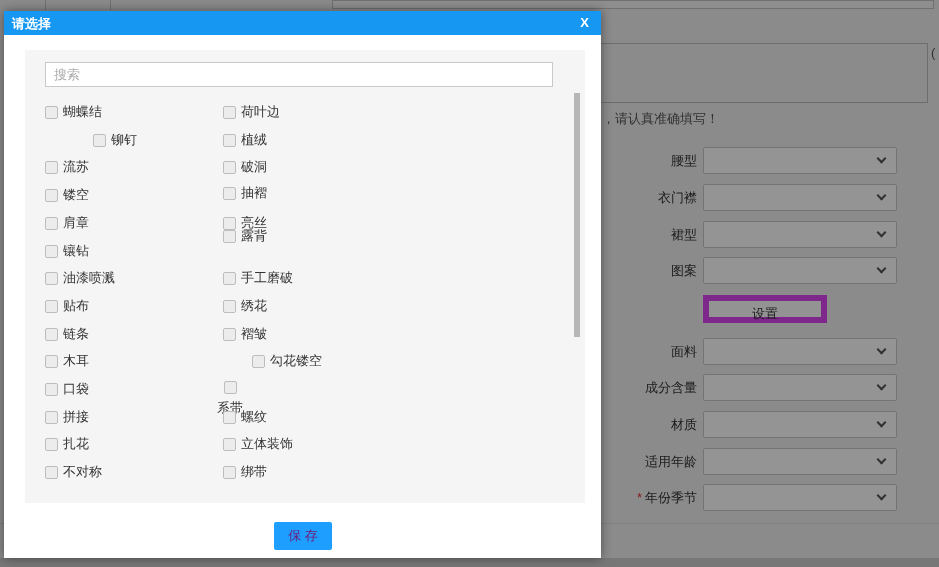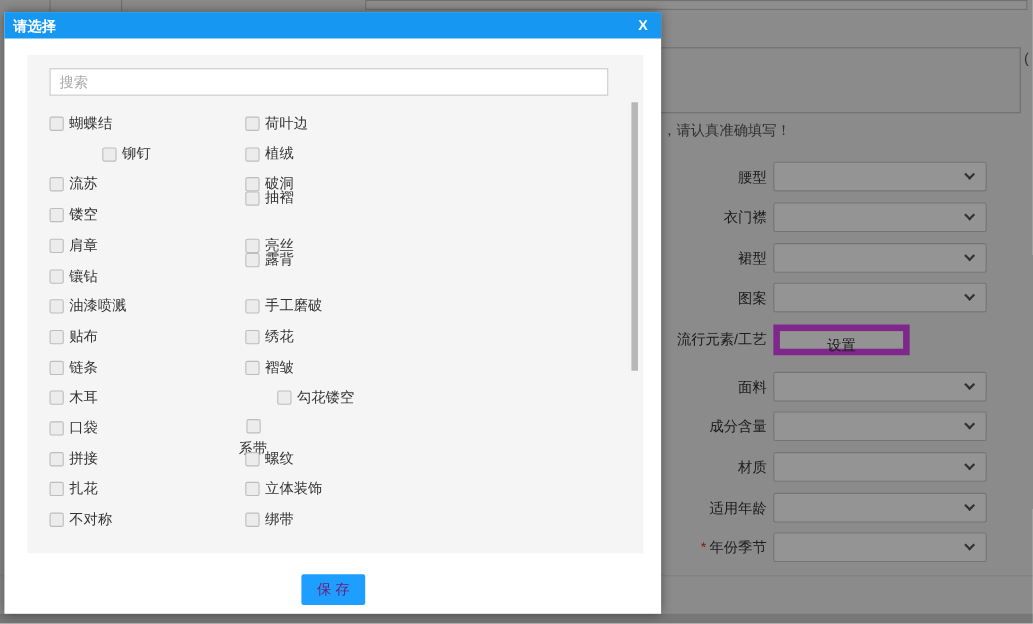--- a/index.html
+++ b/index.html
@@ -85,21 +85,20 @@
           <span class="chev"></span>
         </div>
       </div>
       <div class="bg-row" style="top: 257px;">
         <div class="bg-label"><span>图案</span></div>
         <div class="bg-select">
           <span class="chev"></span>
         </div>
       </div>
       <div class="bg-row" style="top: 295px;">
-        <div class="bg-label"><span>流行元素/工艺</span></div>
         <div class="bg-button">设置</div>
       </div>
       <div class="bg-row" style="top: 338px;">
         <div class="bg-label"><span>面料</span></div>
         <div class="bg-select">
           <span class="chev"></span>
         </div>
       </div>
       <div class="bg-row" style="top: 374px;">
         <div class="bg-label"><span>成分含量</span></div>
@@ -162,21 +161,21 @@
           <span>流苏</span>
         </div>
         <div class="option" style="left: 198px; top: 109px;">
           <span class="cbox"></span>
           <span>破洞</span>
         </div>
         <div class="option" style="left: 20px; top: 137px;">
           <span class="cbox"></span>
           <span>镂空</span>
         </div>
-        <div class="option" style="left: 198px; top: 122px;">
+        <div class="option" style="left: 198px; top: 135px;">
           <span class="cbox"></span>
           <span>抽褶</span>
         </div>
         <div class="option" style="left: 20px; top: 165px;">
           <span class="cbox"></span>
           <span>肩章</span>
         </div>
         <div class="option" style="left: 198px; top: 165px;">
           <span class="cbox"></span>
           <span>亮丝</span>

